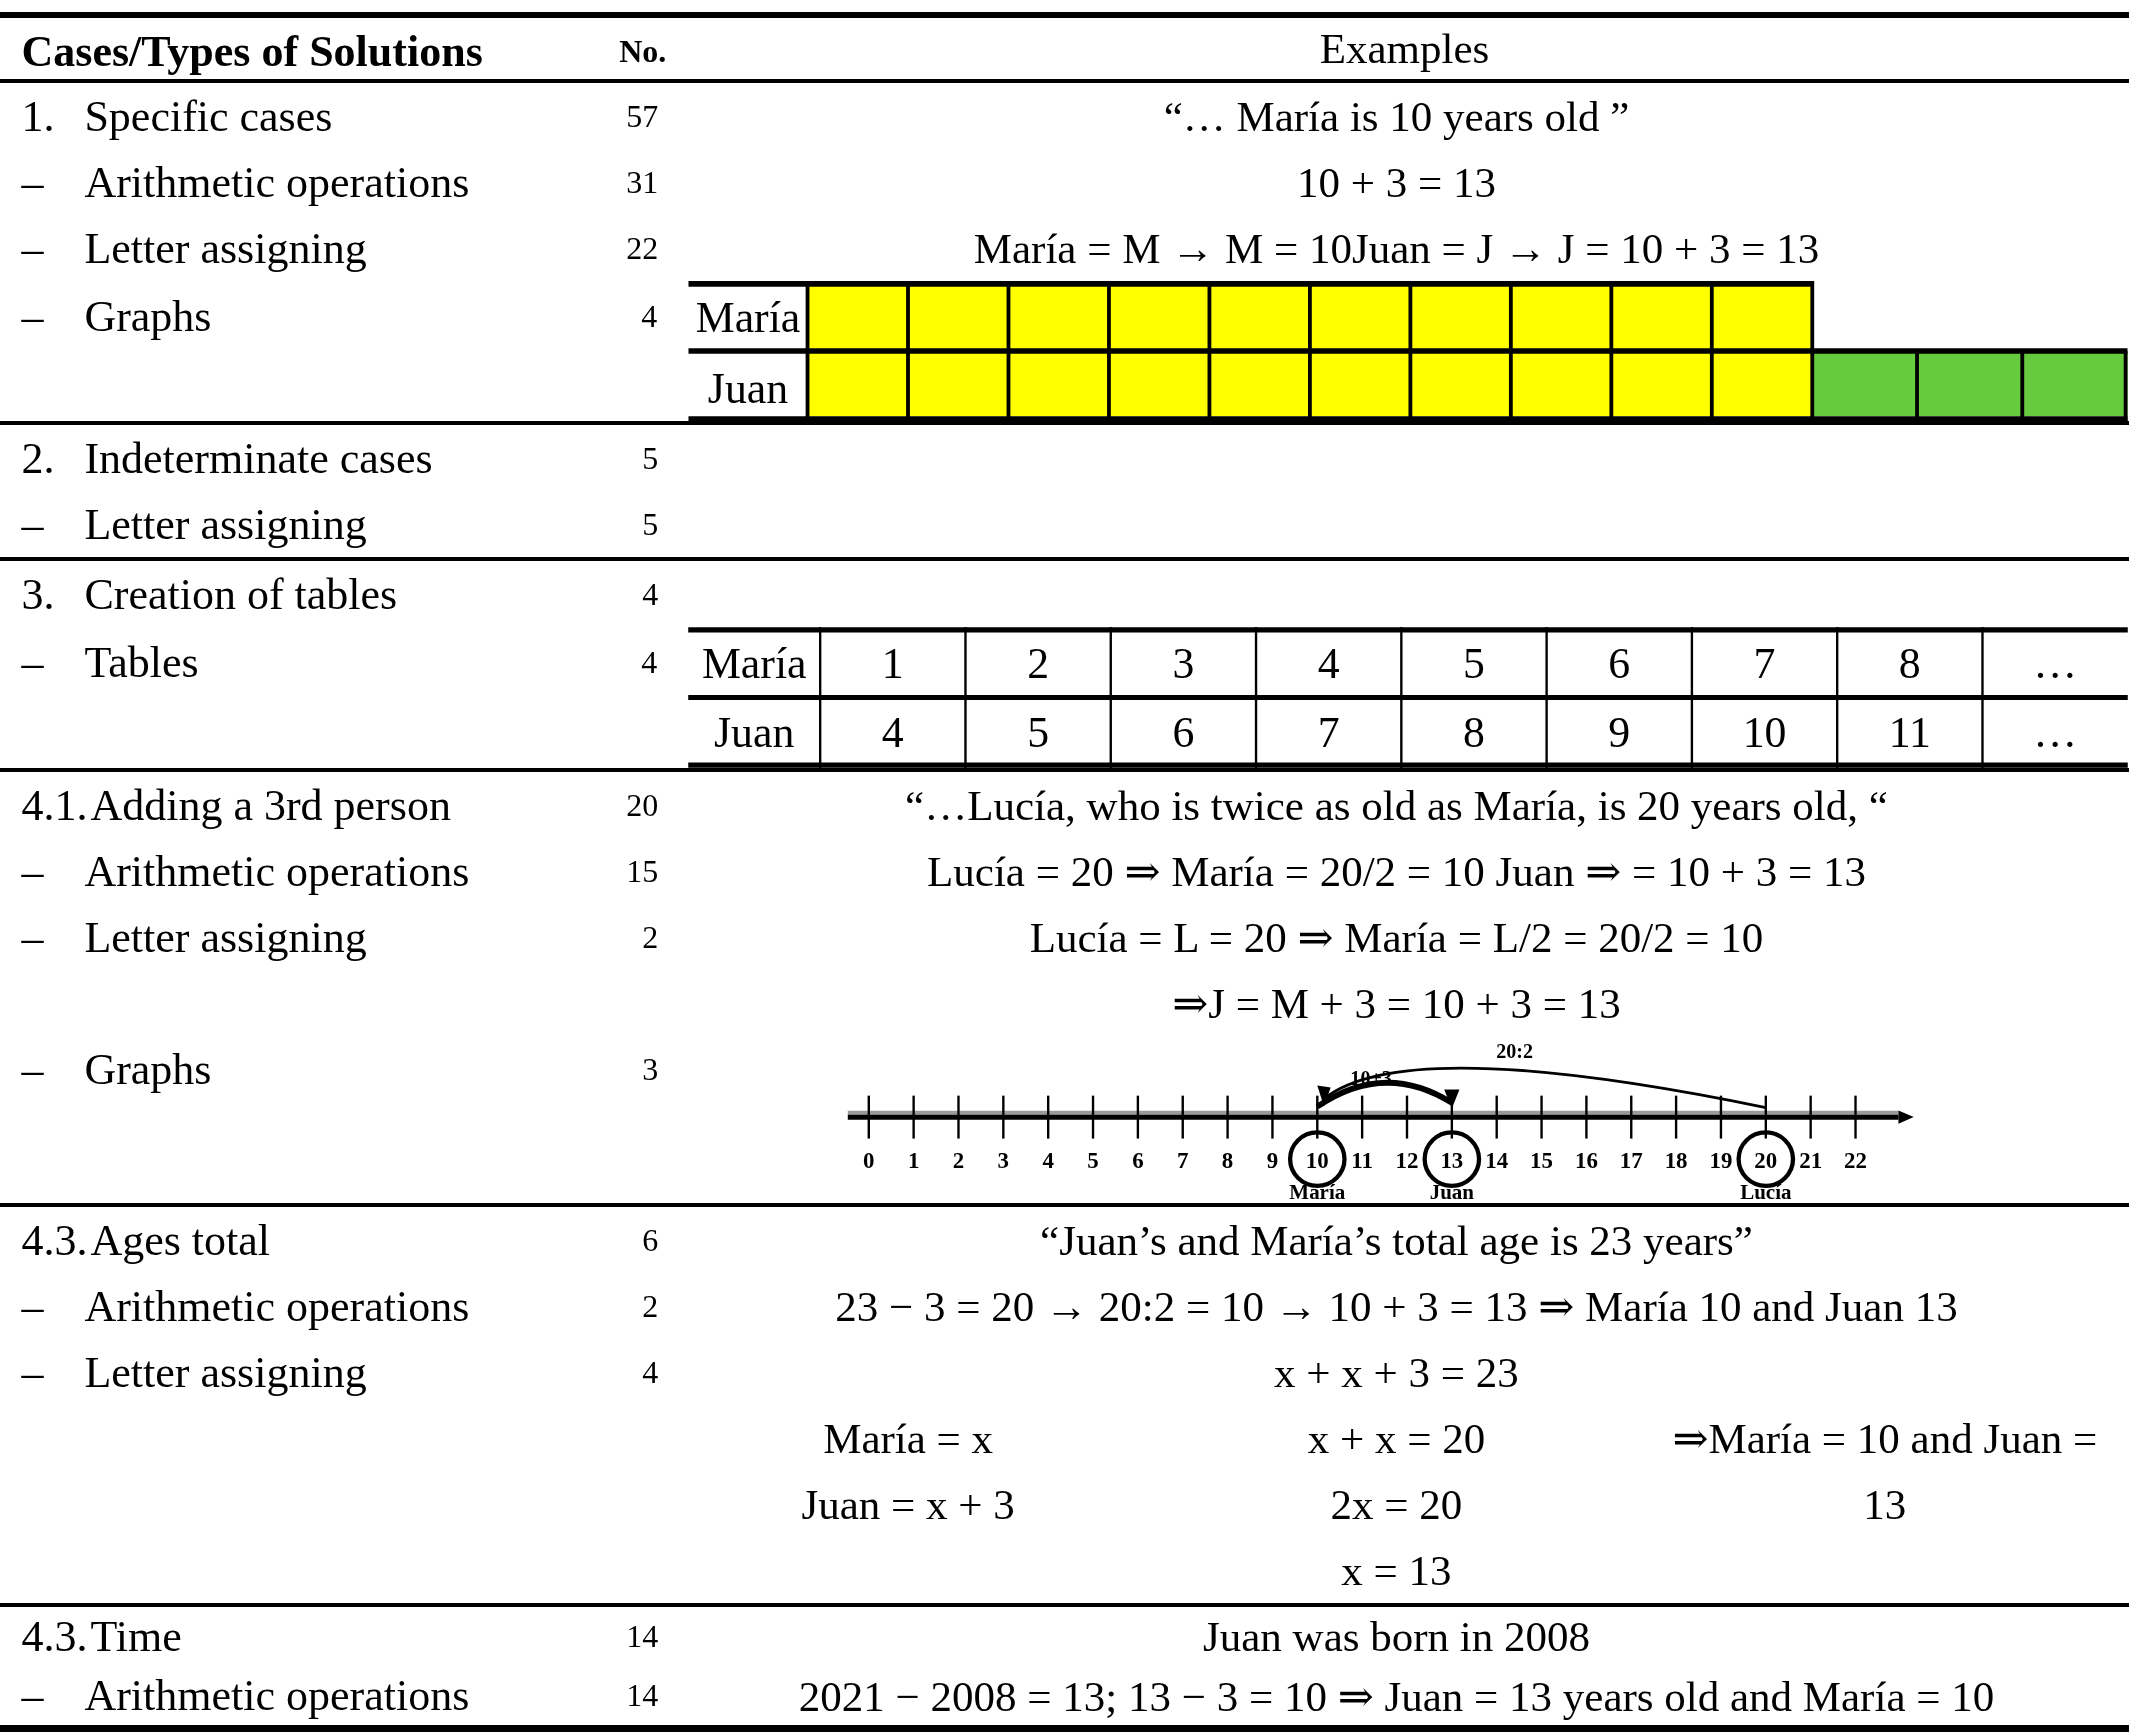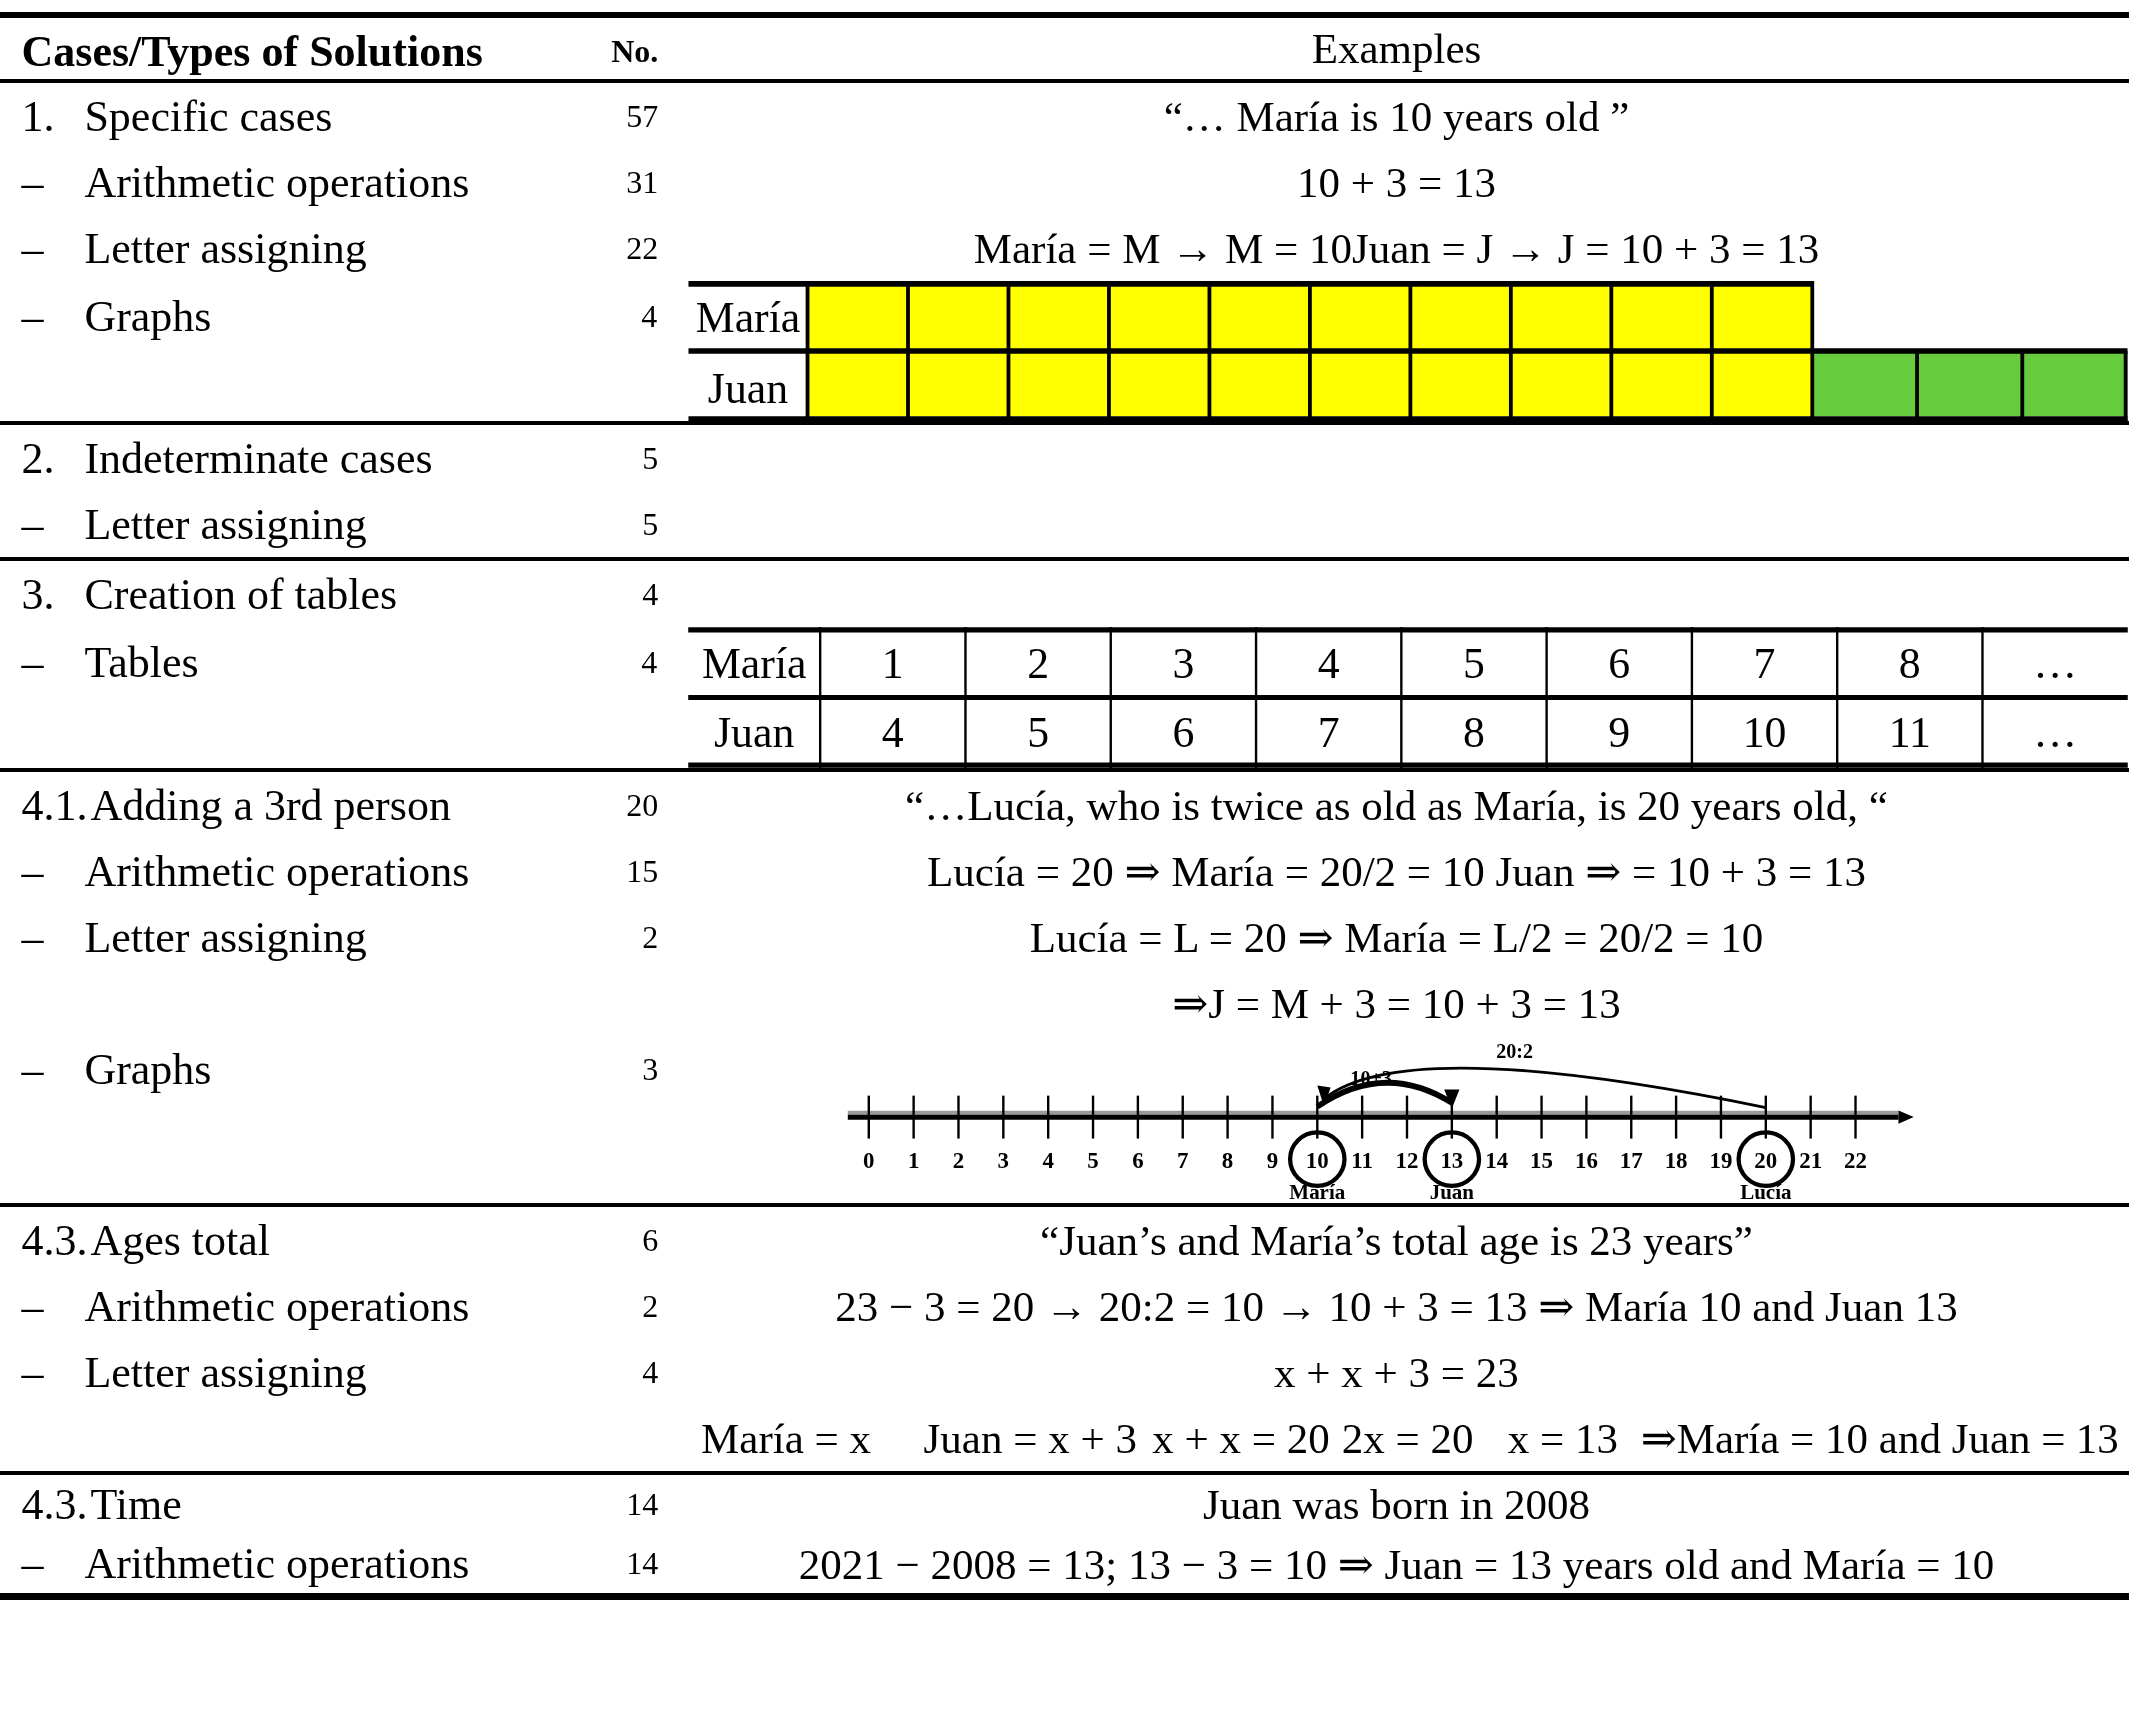--- a/index.html
+++ b/index.html
@@ -1,39 +1,39 @@
 <!DOCTYPE html>
 <html style="font-size:7.6px"><head>
 <meta charset="utf-8">
 <style>
   html,body{margin:0;padding:0;background:#fff;}
   body{width:2129px;height:1734px;overflow:hidden;
        font-family:"Liberation Serif","DejaVu Serif",serif;color:#000;}
   .sheet{width:2129px;box-sizing:border-box;margin-top:12.4px;
          border-top:6.7px solid #000;border-bottom:7.6px solid #000;background:#fff;}
   .thead{display:flex;align-items:center;height:61px;border-bottom:4.3px solid #000;
-         font-weight:bold;font-size:46px;}
+         font-weight:bold;font-size:46px;gap:8px;}
   .section{}
   .section + .section{border-top:4.3px solid #000;}
   .row{display:flex;align-items:flex-start;}
   .c1{width:554px;box-sizing:border-box;padding-left:21.5px;display:flex;align-items:center;
       height:66px;font-size:44px;white-space:nowrap;}
   .c1 .marker{display:inline-block;min-width:60px;margin-right:2.9px;}
   .c2{width:110px;box-sizing:border-box;display:flex;align-items:center;justify-content:flex-end;
       padding-right:5.7px;height:66px;font-size:32px;}
   .c3{flex:1;display:flex;flex-direction:column;justify-content:flex-start;align-items:center;
       font-size:43px;text-align:center;}
   .line{height:66px;display:flex;align-items:center;justify-content:center;width:100%;
         white-space:nowrap;}
   .row.bar .c1,.row.bar .c2{height:70px;}
   .row.tbl .c1,.row.tbl .c2{height:71px;}
   .row.compact .c1,.row.compact .c2{height:59px;}
   .row.compact .line{height:59px;}
   .cols{display:flex;width:100%;}
-  .col{flex:1;display:flex;}
+  .col{flex:1;display:flex;flex-direction:column;}
   svg{display:block;}
   svg.flush{align-self:flex-start;margin-left:24px;}
   svg.centered{align-self:center;}
   text{font-family:"Liberation Serif","DejaVu Serif",serif;}
 </style>
 </head>
 <body>
 
 <div class="sheet">
   <div class="thead row">

